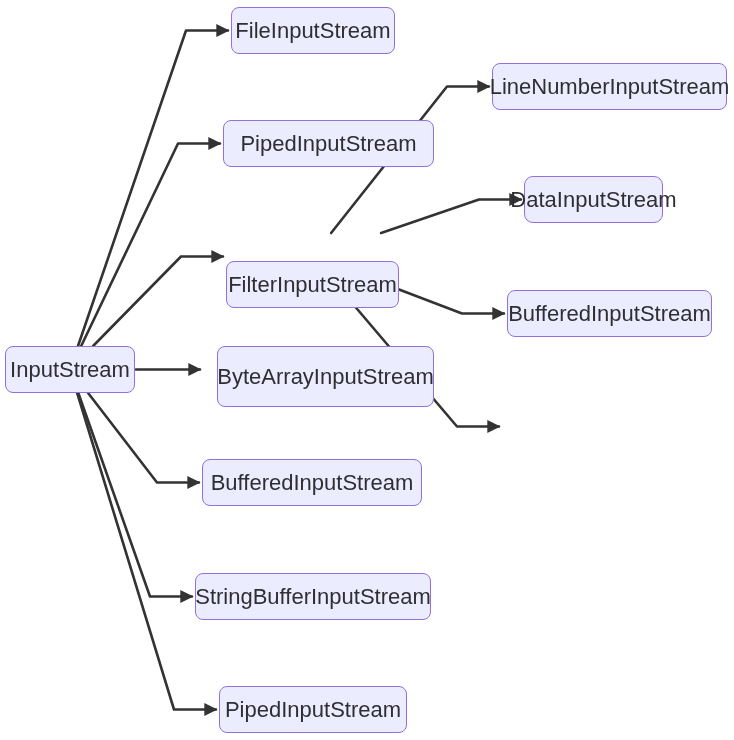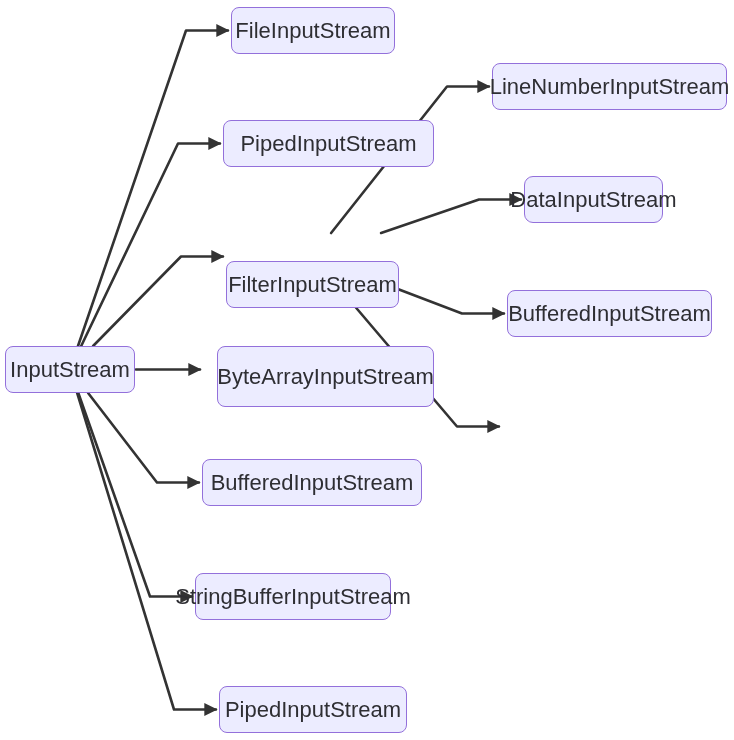--- a/index.html
+++ b/index.html
@@ -35,21 +35,21 @@
     white-space: nowrap;
     user-select: none;
   }
   
   #n0  { left:   5px; top: 346px; width: 130px; height: 47px; }  
   #n1  { left: 231px; top:   7px; width: 164px; height: 47px; }  
   #n2  { left: 223px; top: 120px; width: 211px; height: 47px; }  
   #n3  { left: 226px; top: 233px; width: 173px; height: 47px; margin-top: 28px; }  
   #n4  { left: 217px; top: 346px; width: 217px; height: 61px; }  
   #n5  { left: 202px; top: 459px; width: 220px; height: 47px; }  
-  #n6  { left: 195px; top: 573px; width: 196px; height: 47px; }  
+  #n6  { left: 195px; top: 573px; width: 236px; height: 47px; }  
   #n7  { left: 219px; top: 686px; width: 188px; height: 47px; }  
   #n8  { left: 492px; top:  63px; width: 235px; height: 47px; }  
   #n9  { left: 524px; top: 176px; width: 139px; height: 47px; border-radius: 9px; }  
   #n10 { left: 507px; top: 290px; width: 205px; height: 47px; }  
   #n11 { left: 502px; top: 403px; width: 215px; height: 47px; }  
 </style>
 </head>
 <body>
 
 <div id="diagram">

